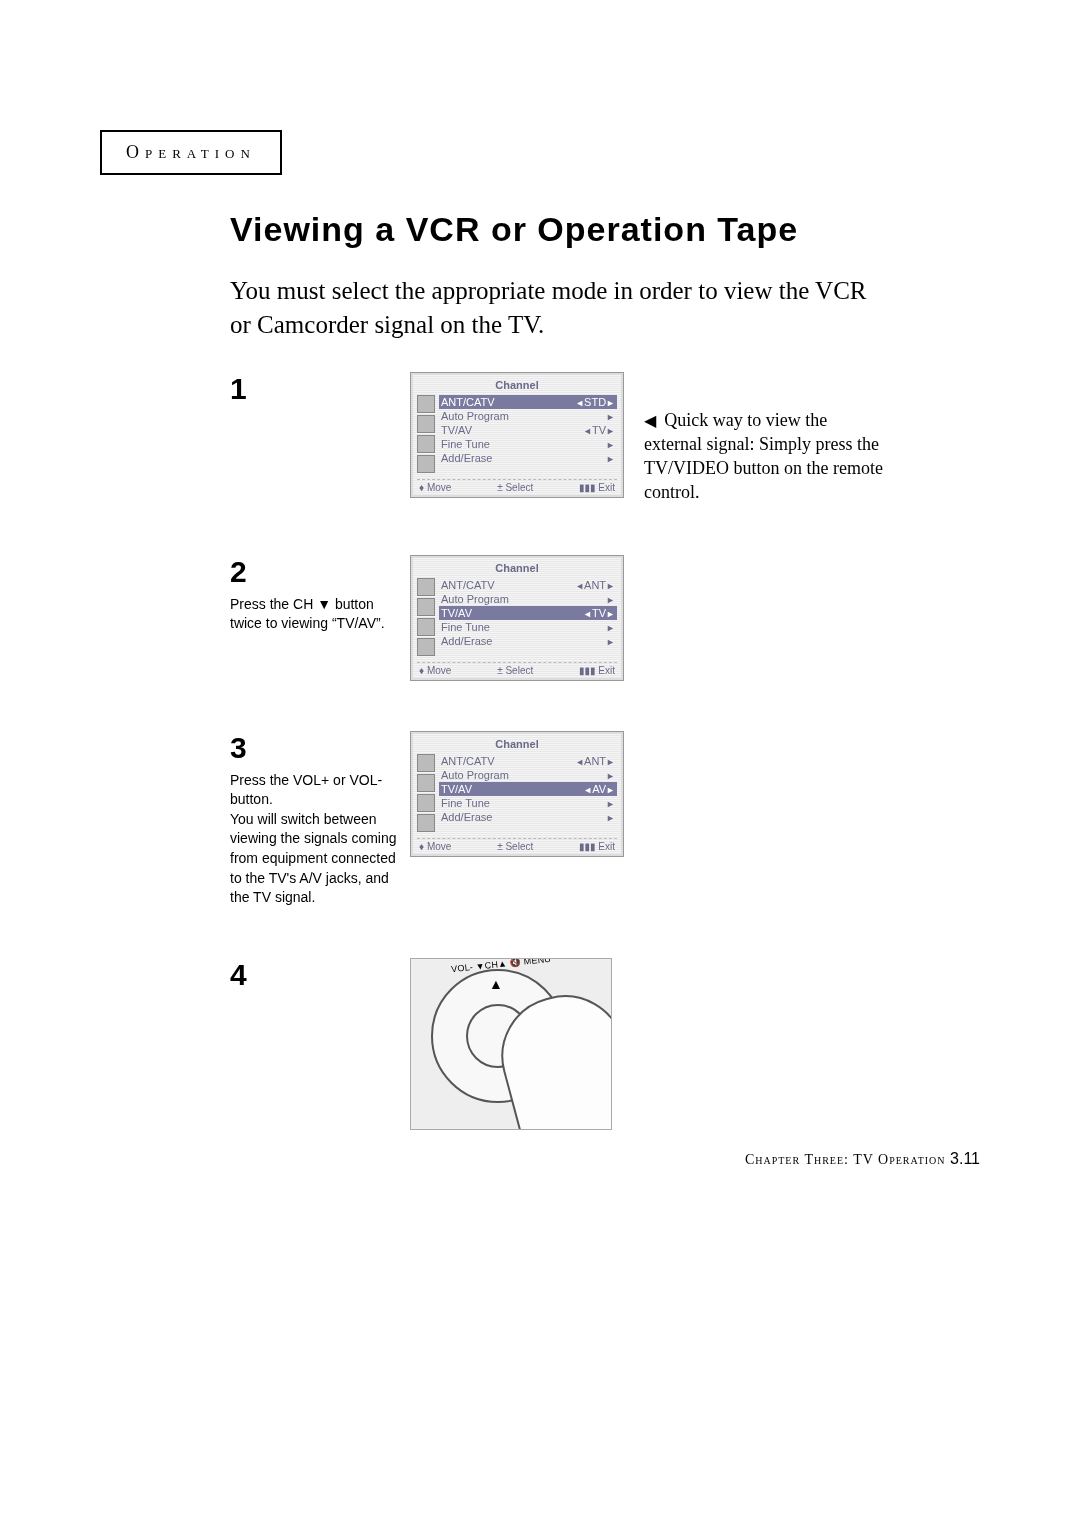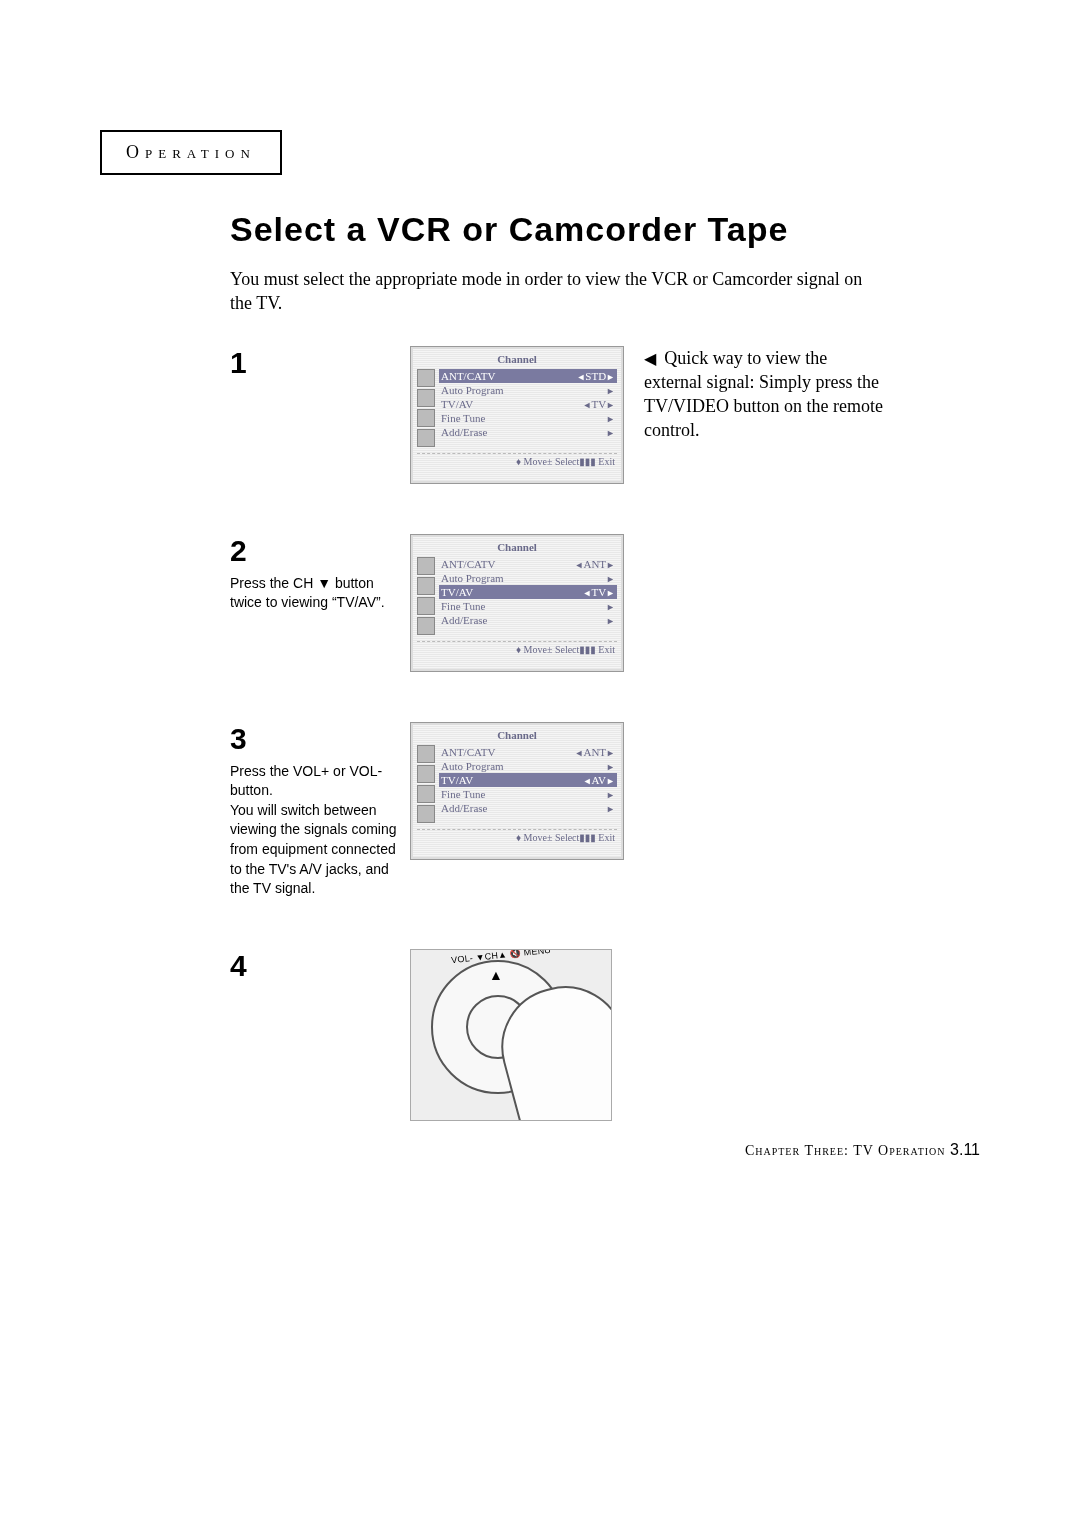--- a/index.html
+++ b/index.html
@@ -29,21 +29,21 @@
   }
   .title {
     margin-top: 80px;
     font-family: Arial, Helvetica, sans-serif;
     font-size: 34px;
     font-weight: bold;
     letter-spacing: 1px;
     margin-bottom: 10px;
   }
   .intro {
-    font-size: 18px;
+    font-size: 25px;
     line-height: 1.35;
     max-width: 640px;
     margin-bottom: 30px;
   }
 
   .step-row {
     display: flex;
     align-items: flex-start;
     margin-bottom: 50px;
   }
@@ -61,22 +61,22 @@
   .step-text {
     font-family: Arial, Helvetica, sans-serif;
     font-size: 14px;
     line-height: 1.4;
   }
   .osd {
     width: 200px;
     flex: 0 0 200px;
     border: 1px solid #999;
     background: repeating-linear-gradient(0deg, #e8e8e8 0, #e8e8e8 1px, #f5f5f5 1px, #f5f5f5 2px);
-    padding: 6px 6px 16px 6px;
-    font-family: Liberation Serif, serif;
+    padding: 6px 6px 4px 6px;
+    font-family: Liberation Sans, sans-serif;
     font-size: 11px;
     color: #6a6a8a;
     box-shadow: 0 0 0 2px #ddd inset;
   }
   .osd-title {
     text-align: center;
     font-weight: bold;
     margin-bottom: 4px;
     font-size: 11px;
   }
@@ -111,32 +111,33 @@
     color: #fff;
   }
   .osd-val {
     display: flex;
     align-items: center;
   }
   .tri-l::before { content: "◄"; font-size: 9px;}
   .tri-r::before { content: "►"; font-size: 9px;}
   .osd-footer {
     display: flex;
-    justify-content: flex-end;
+    justify-content: space-between;
     margin-top: 6px;
     font-size: 10px;
     padding: 2px 2px 0 2px;
     border-top: 1px dashed #bbb;
   }
 
   .right-note {
     margin-left: 20px;
     max-width: 240px;
     font-size: 18px;
     line-height: 1.35;
+    margin-top: 36px;
   }
   .note-arrow::before {
     content: "◀";
     font-size: 16px;
     margin-right: 8px;
   }
 
   .remote-illus {
     width: 200px; height: 170px;
     border: 1px solid #aaa;
@@ -193,21 +194,21 @@
     letter-spacing: 0;
   }
 </style>
 </head>
 <body>
 
 <div class="page">
 
   <div class="section-tab">Operation</div>
 
-  <h1 class="title">Select a VCR or Camcorder Tape</h1>
+  <h1 class="title">Viewing a VCR or Operation Tape</h1>
 
   <p class="intro">You must select the appropriate mode in order to view the VCR or Camcorder signal on the TV.</p>
 
   <div class="step-row">
     <div class="step-left">
       <div class="step-num">1</div>
     </div>
     <div class="osd">
       <div class="osd-title">Channel</div>
       <div class="osd-body">

